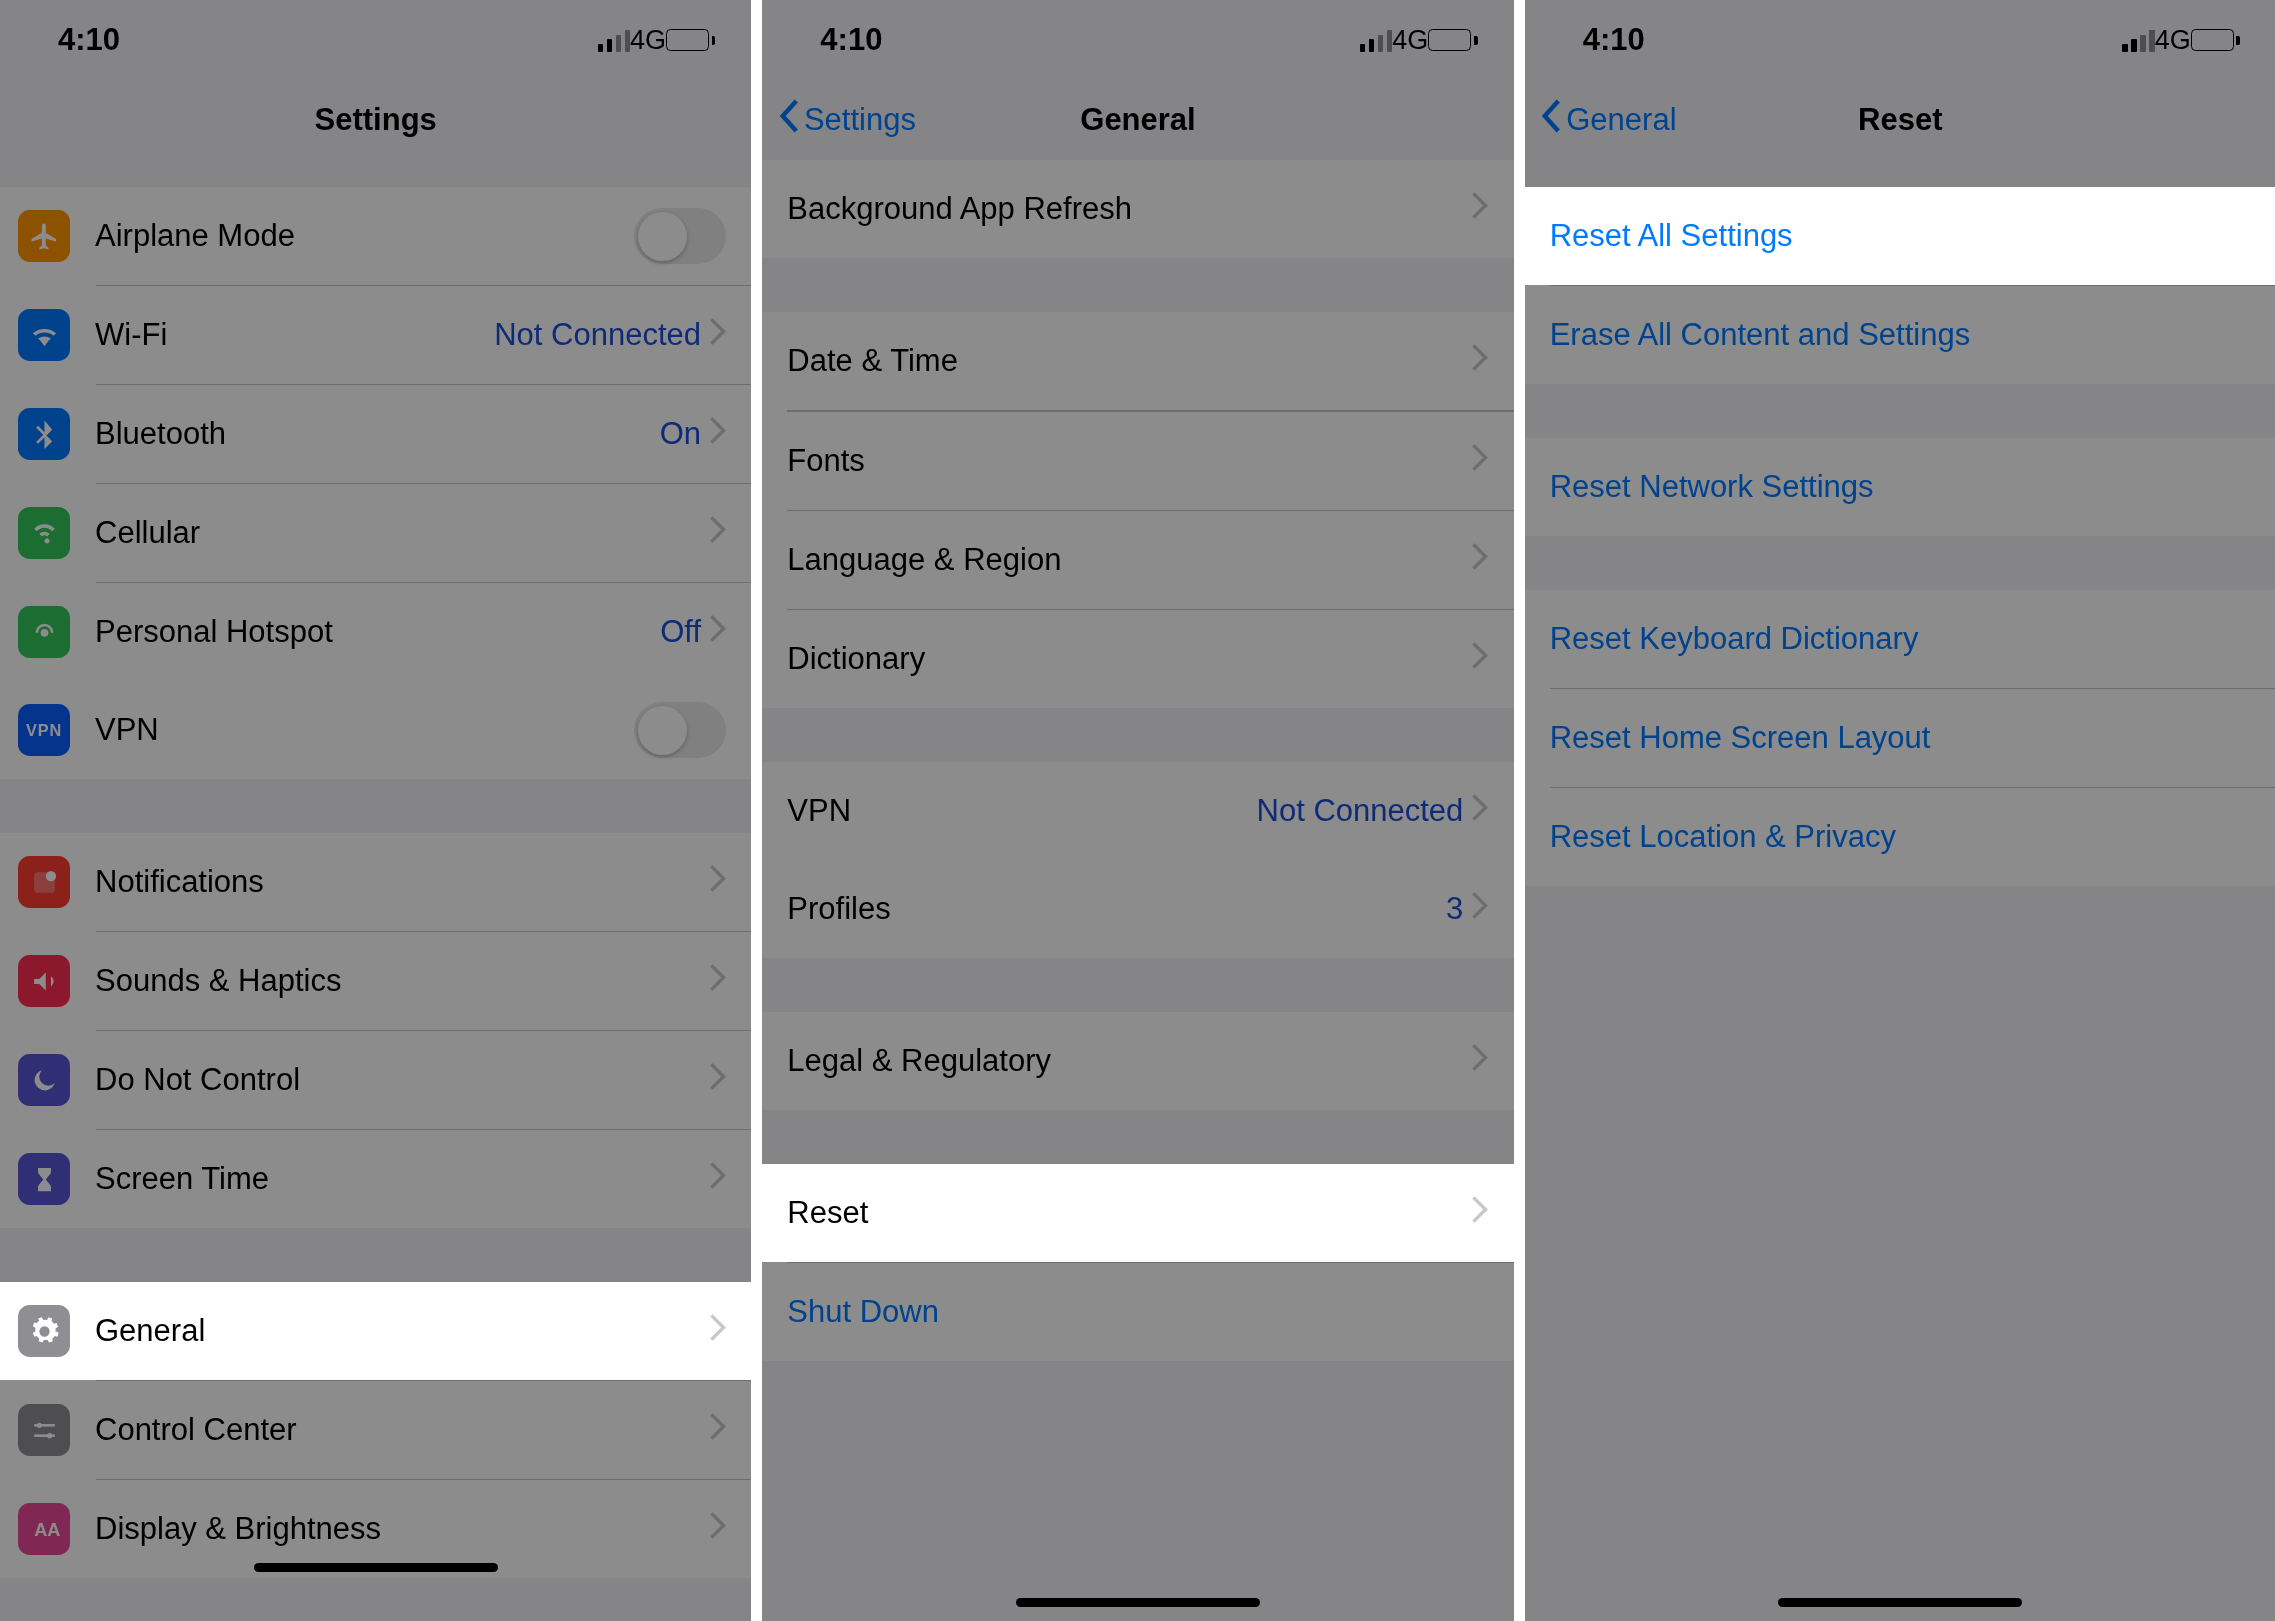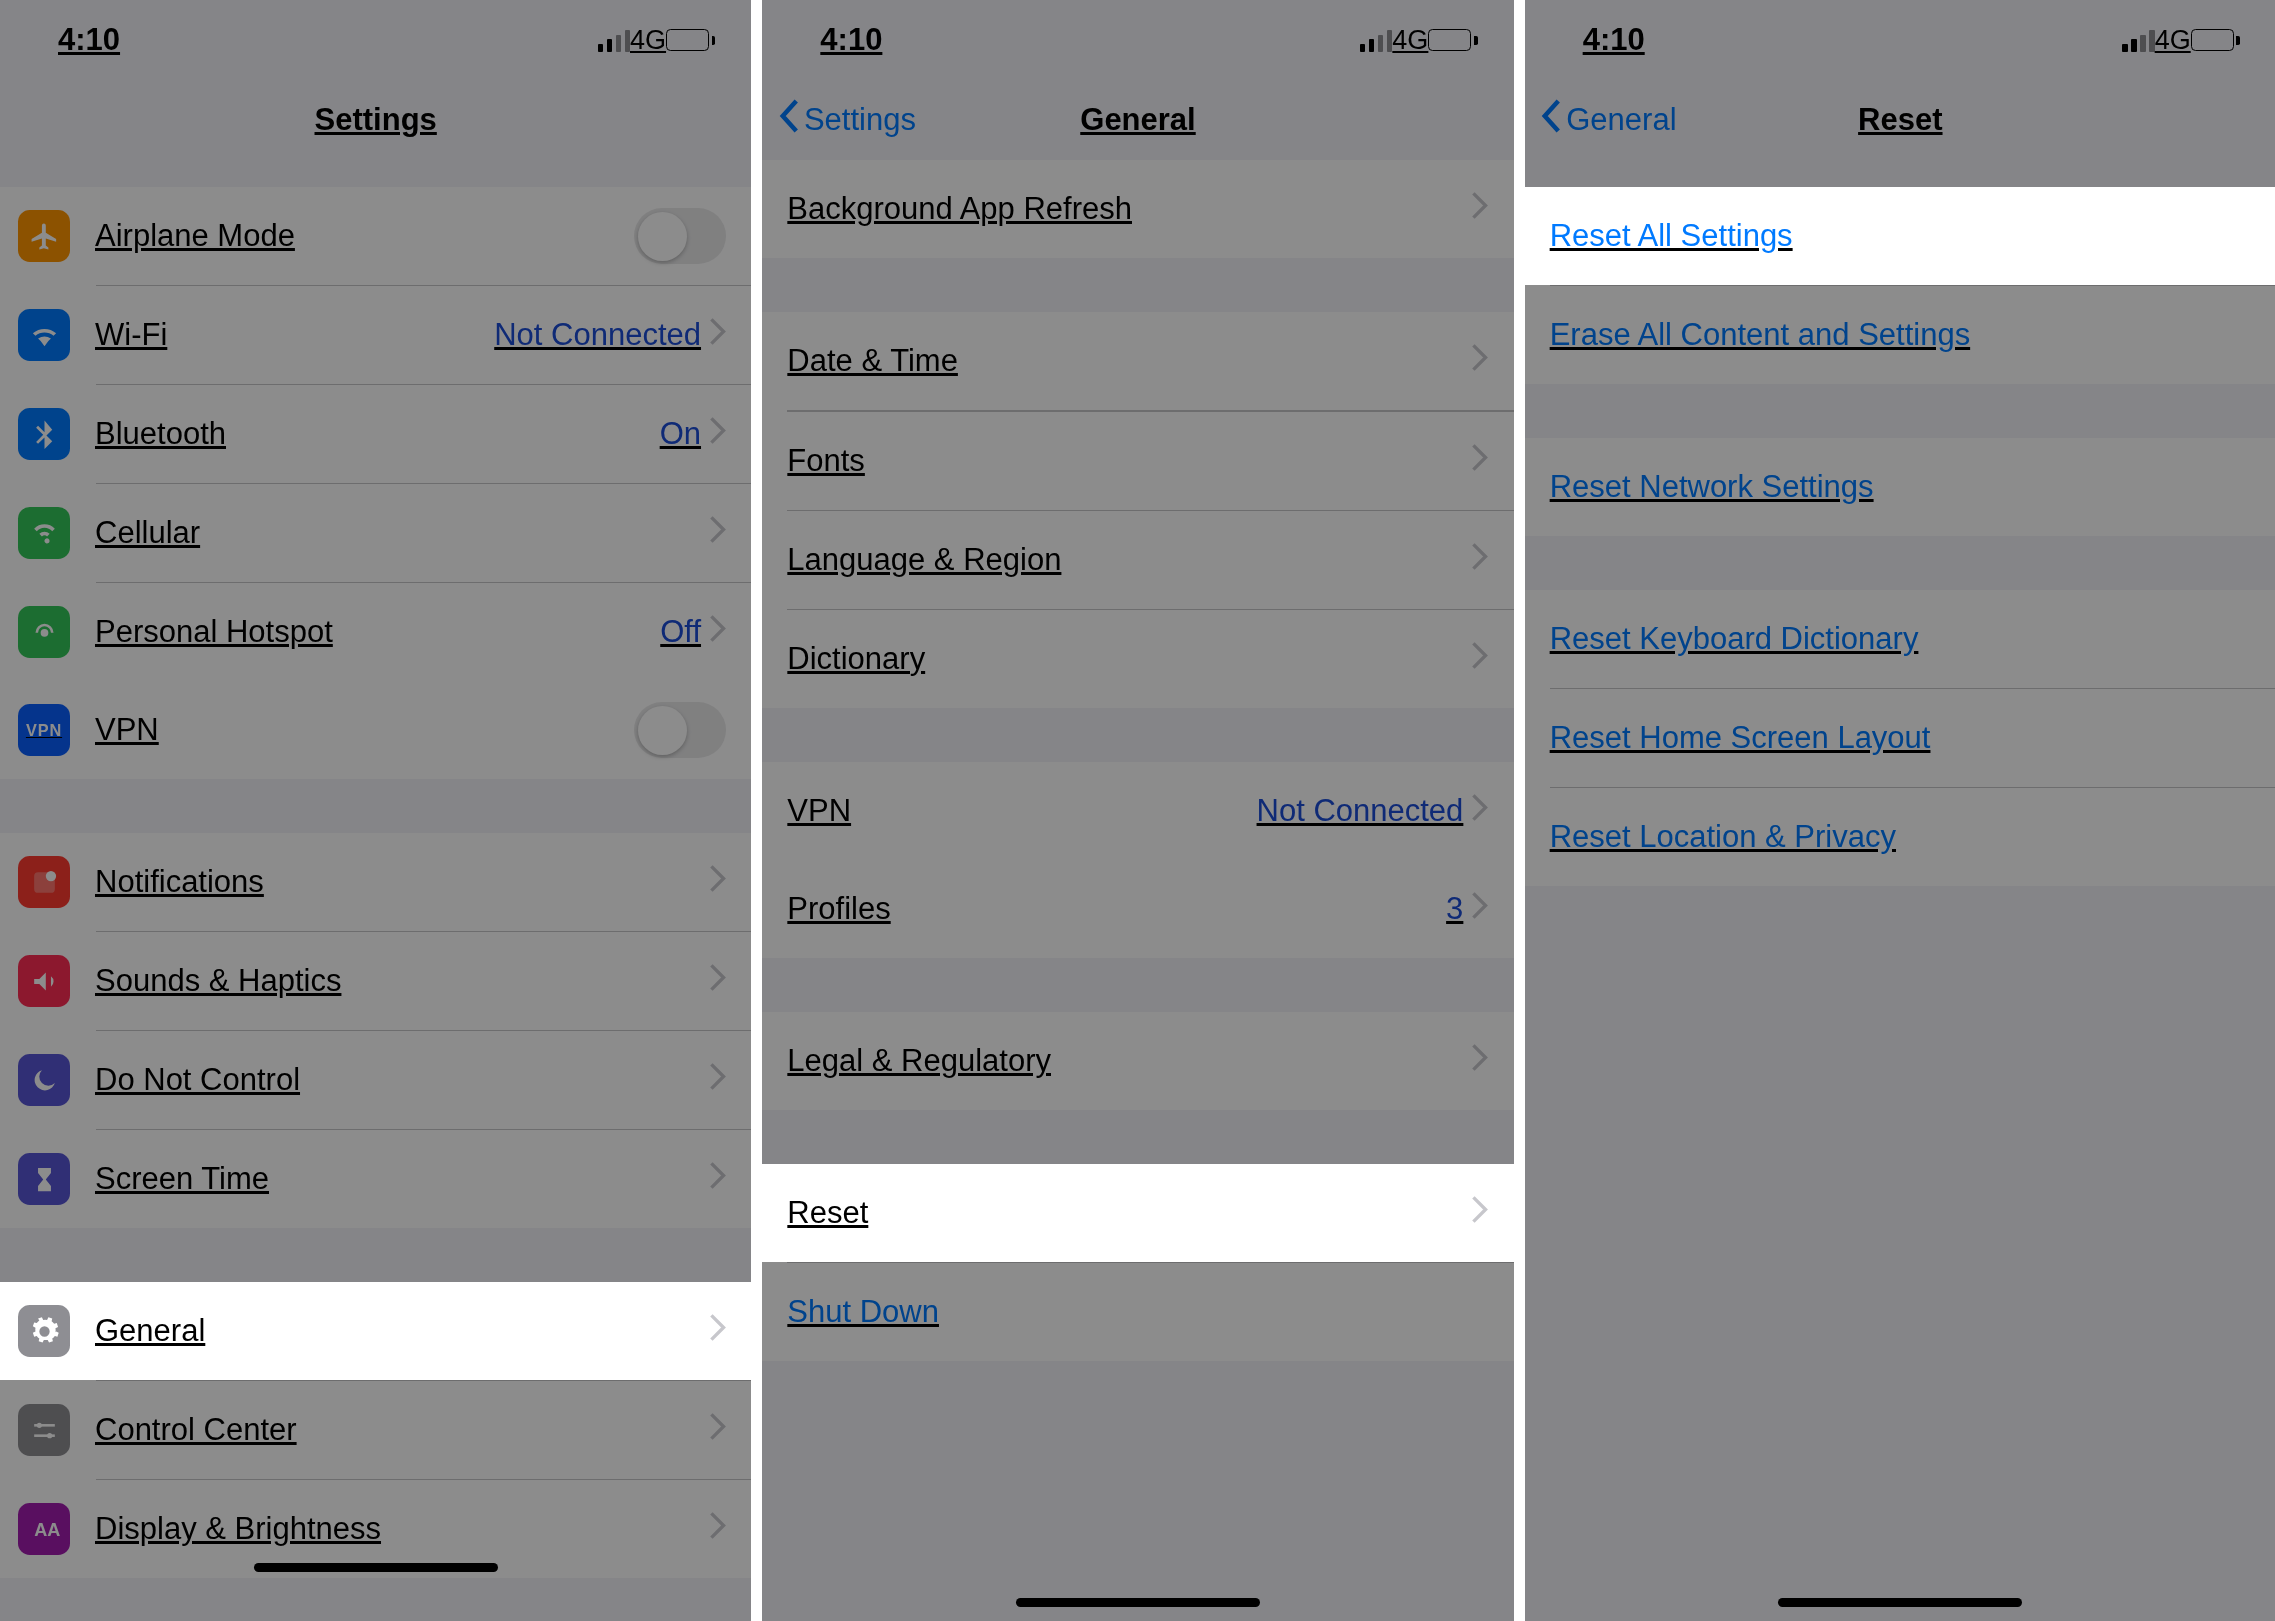--- a/index.html
+++ b/index.html
@@ -1,18 +1,18 @@
 <!DOCTYPE html>
 <html style="font-size:14.5px"><head>
 <meta charset="utf-8">
 <style>
   * { box-sizing: border-box; margin:0; padding:0; }
   html, body { width:2276px; height:1621px; background:#fff; font-family:-apple-system, "Helvetica Neue", Arial, sans-serif; }
   .stage { display:flex; width:2276px; height:1621px; gap:11px; background:#fff; }
-  .phone { position:relative; flex:1; height:100%; background:#f2f2f7; overflow:hidden;text-decoration:underline; }
+  .phone { position:relative; flex:1; height:100%; background:#f2f2f7; overflow:hidden; }
   .dim { position:absolute; inset:0; background:rgba(0,0,0,0.45); pointer-events:none; }
   
   .status { display:flex; align-items:center; justify-content:space-between; height:80px; padding:0 36px 0 58px; font-size:31px; font-weight:600; color:#000; }
   .status .right { display:flex; align-items:center; }
   .sig { display:flex; align-items:flex-end; gap:3.6px; height:23.5px; }
   .sig span { display:inline-block; width:5.4px; background:#000; border-radius:0.9px; }
   .sig span:nth-child(1){height:8.1px;}
   .sig span:nth-child(2){height:12.7px;background:#000;}
   .sig span:nth-child(3){height:17px;background:#8e8e93;}
   .sig span:nth-child(4){height:22px;background:#8e8e93;}
@@ -42,21 +42,21 @@
   .row .disc { color:#c7c7cc; }
   .toggle { width:92px; height:56px; border-radius:28px; background:#e9e9ea; position:relative; }
   .toggle .knob { position:absolute; top:3.6px; left:3.6px; width:49px; height:49px; background:#fff; border-radius:50%; box-shadow:0 1.8px 4.5px rgba(0,0,0,0.25); }
   .divider { height:0.9px; background:#c6c6c8; margin-left:96px; }
   .divider.full { margin-left:25px; }
   .link { color:#007aff; }
   
   .home-ind { position:absolute; bottom:14.5px; left:50%; transform:translateX(-50%); width:244px; height:9px; background:#000; border-radius:4.5px; }
   
   .bg-orange{background:#ff9500;} .bg-blue{background:#007aff;} .bg-green{background:#34c759;} .bg-darkblue{background:#0a60ff;} .bg-red{background:#ff3b30;} .bg-pink{background:#ff2d55;} .bg-indigo{background:#5856d6;}
-  .bg-grey{background:#8e8e93;} .bg-blue2{background:#a21caf;}
+  .bg-grey{background:#8e8e93;} .bg-blue2{background:#ec4899;}
   .vpntxt{font-size:16.3px;font-weight:700;color:#fff;letter-spacing:0.9px;}
 
   
   .highlight { position:relative; z-index:5; }
 </style>
 </head>
 <body>
 
 <div class="stage">
 

